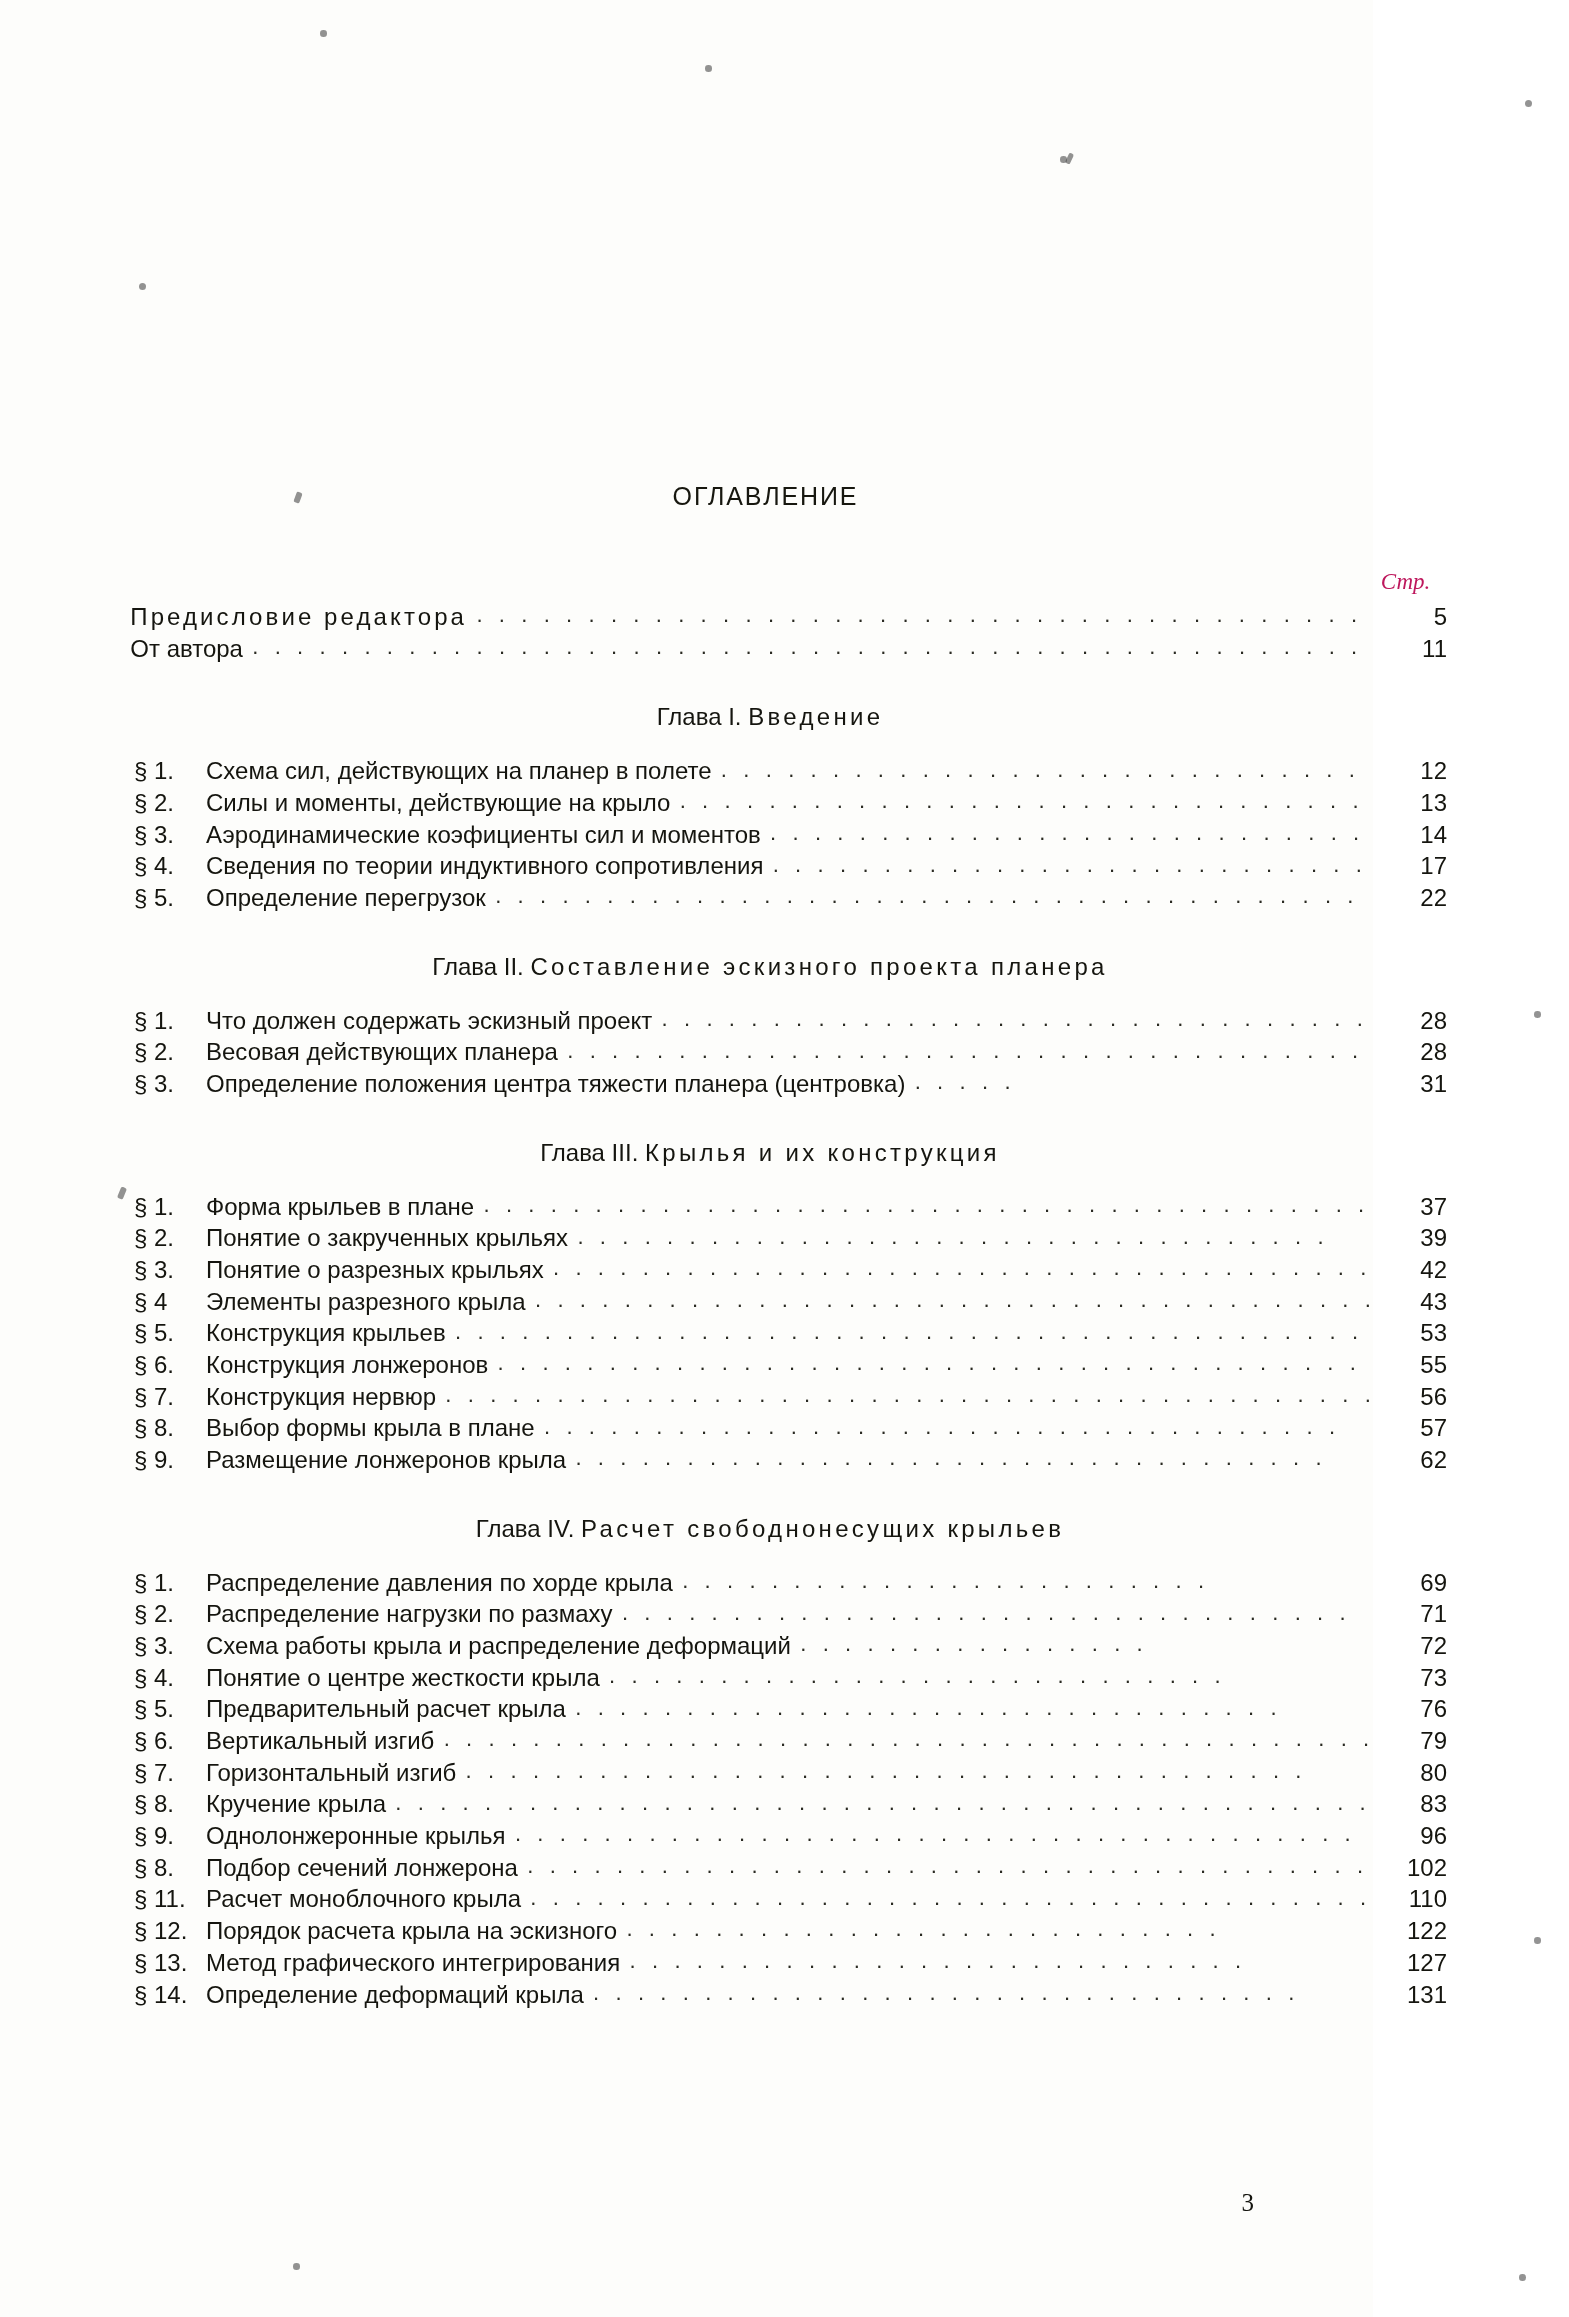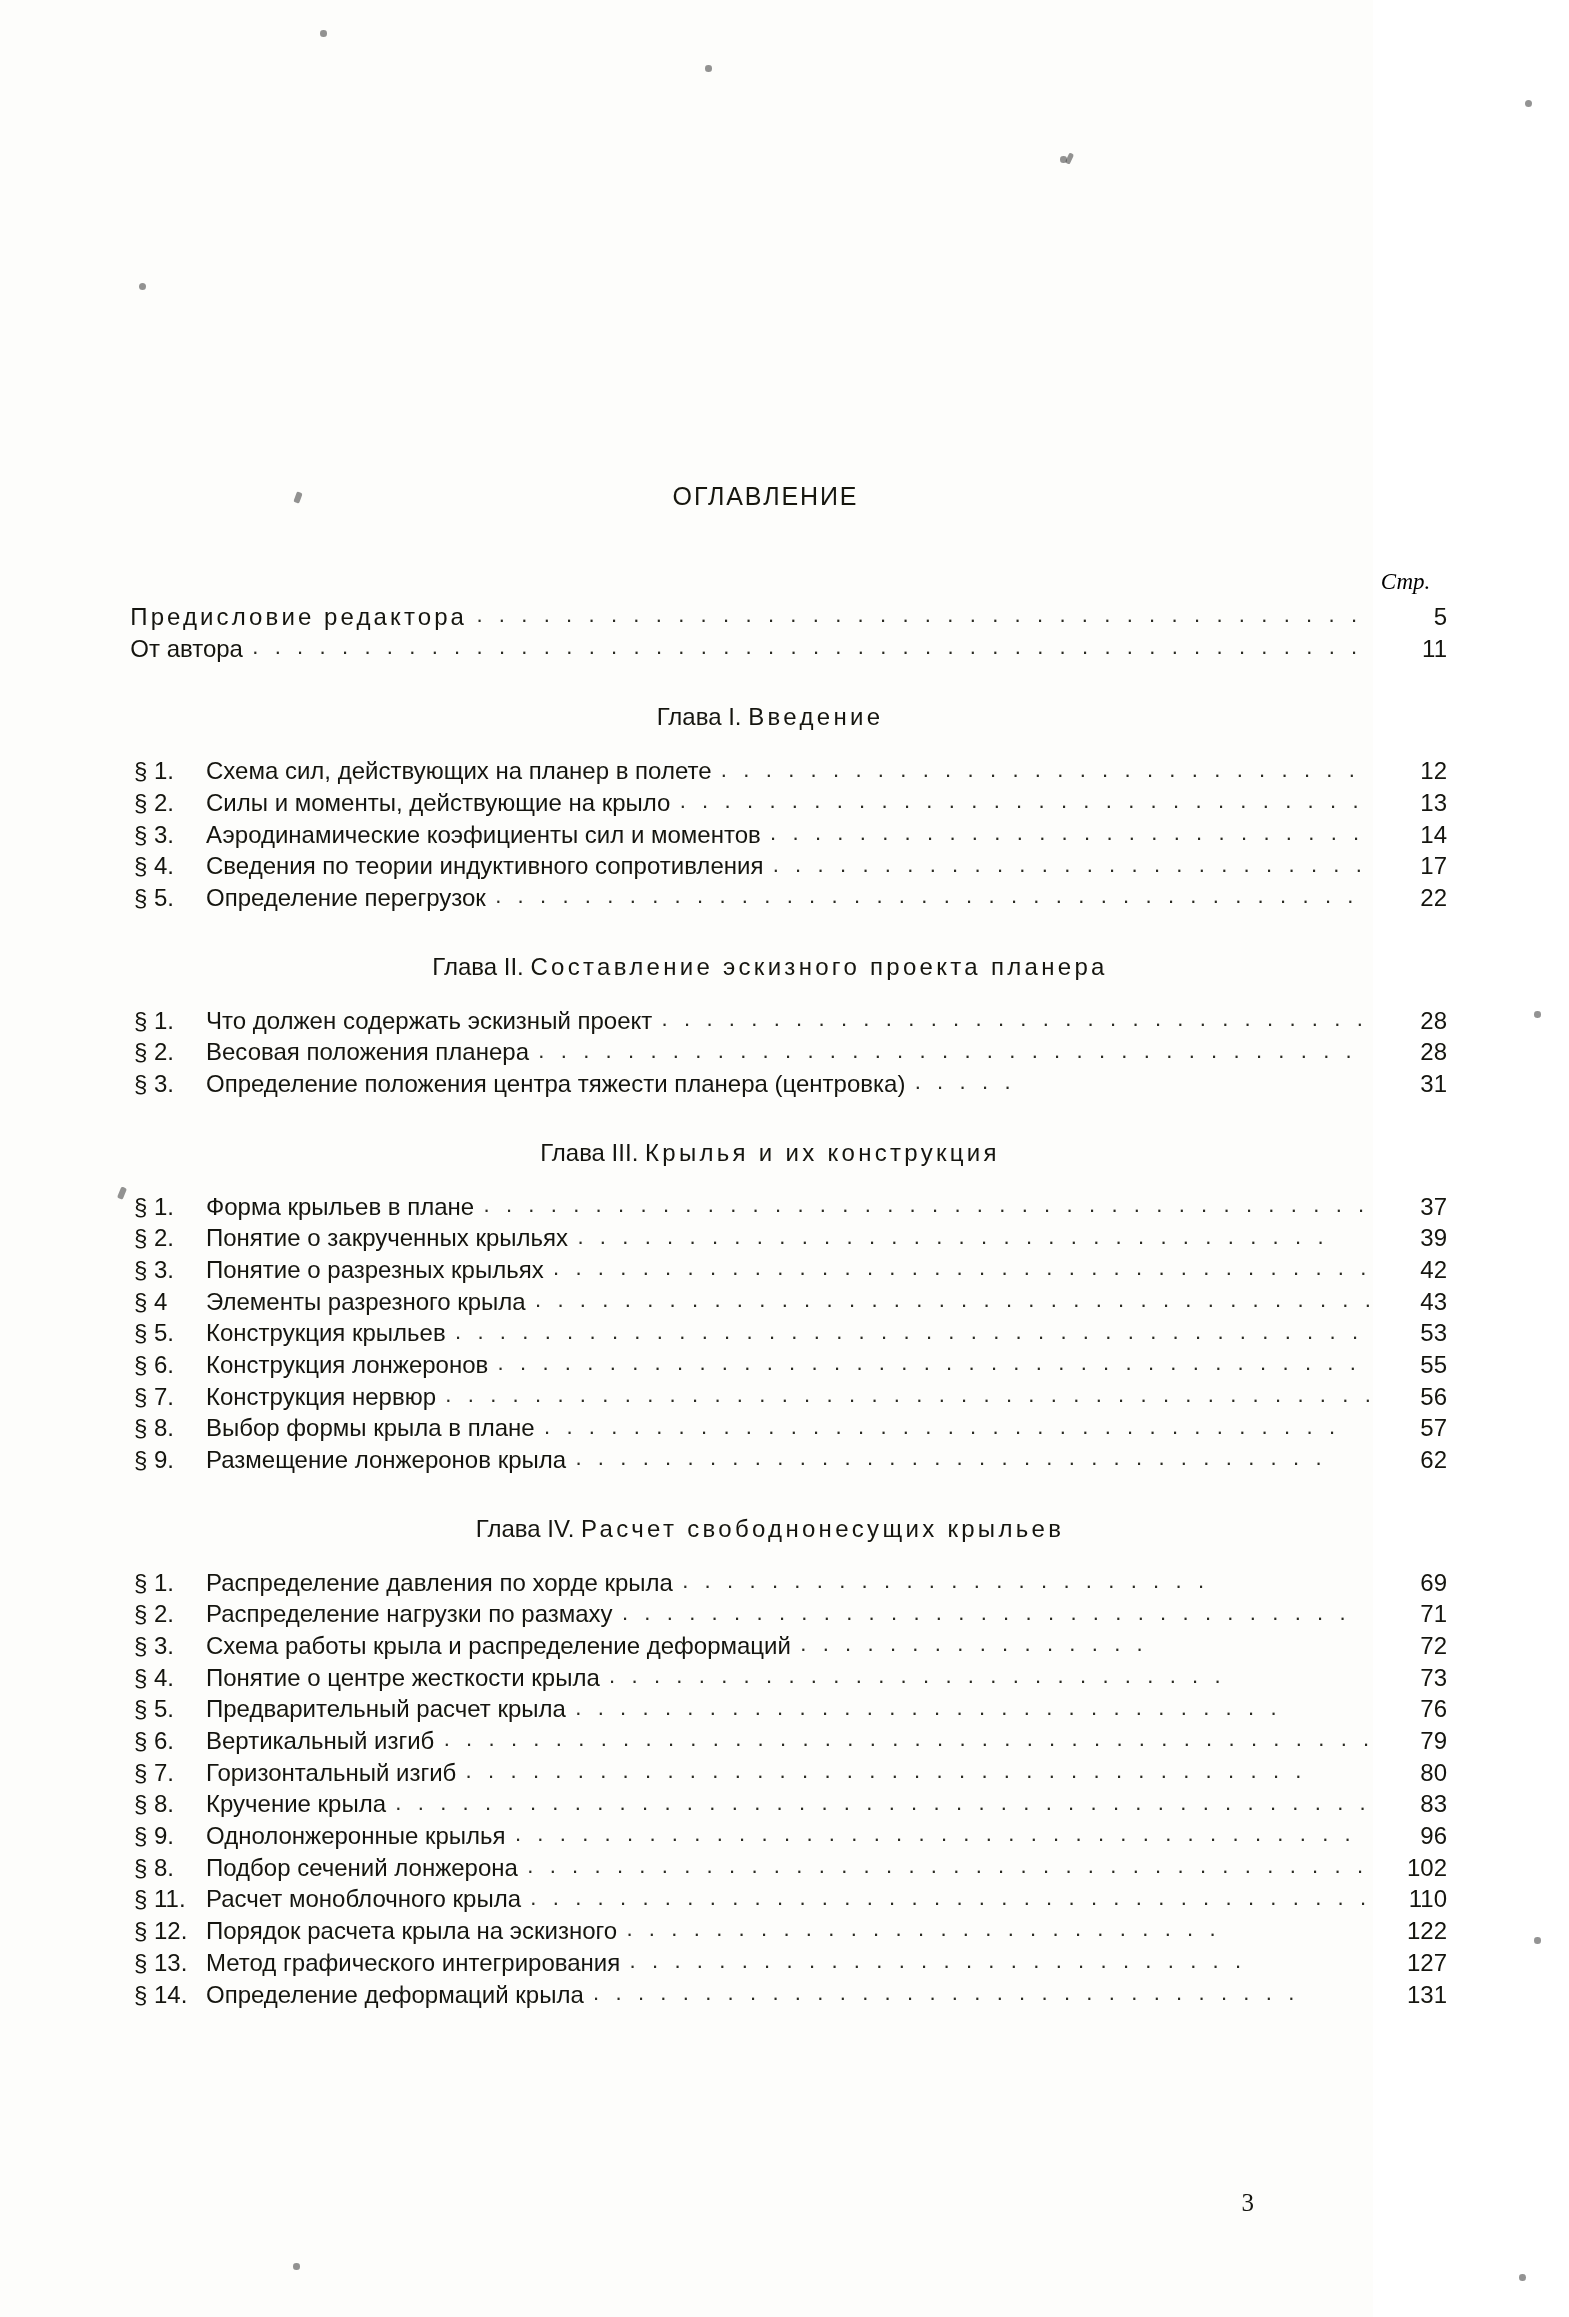--- a/index.html
+++ b/index.html
@@ -43,21 +43,21 @@
     margin-left: -37px;
     font-family: "Liberation Sans", sans-serif;
   }
   .stp {
     text-align: right;
     font-style: italic;
     font-size: 23px;
     margin-top: 58px;
     padding-right: 16.7px;
     font-family: "Liberation Serif", serif;
-    color: #000000;
+    color: #be185d;
   }
   .toc {
     margin-top: 6px;
   }
   .row {
     display: flex;
     align-items: baseline;
     font-size: 24px;
     line-height: 1.32;
     color: #15150f;
@@ -206,21 +206,21 @@
       </div>
       <div class="group">
         <div class="row">
           <span class="sect">§ 1.</span>
           <span class="label">Что должен содержать эскизный проект</span>
           <span class="dots">. . . . . . . . . . . . . . . . . . . . . . . . . . . . . . . . . . . .</span>
           <span class="pg">28</span>
         </div>
         <div class="row">
           <span class="sect">§ 2.</span>
-          <span class="label">Весовая положения планера</span>
+          <span class="label">Весовая действующих планера</span>
           <span class="dots">. . . . . . . . . . . . . . . . . . . . . . . . . . . . . . . . . . . . . . .</span>
           <span class="pg">28</span>
         </div>
         <div class="row">
           <span class="sect">§ 3.</span>
           <span class="label">Определение положения центра тяжести планера (центровка)</span>
           <span class="dots">. . . . .</span>
           <span class="pg">31</span>
         </div>
       </div>

